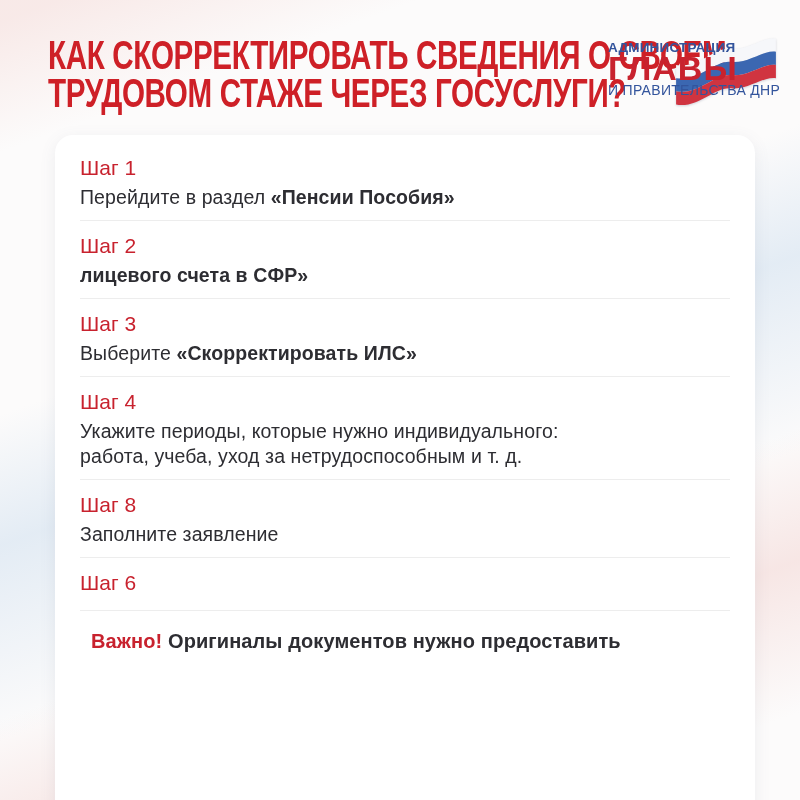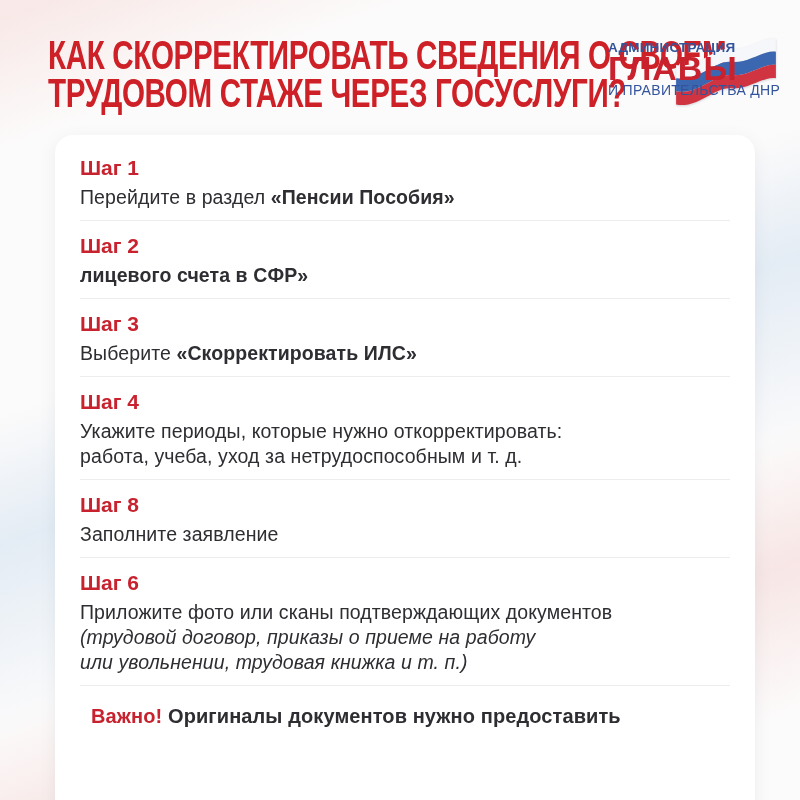--- a/index.html
+++ b/index.html
@@ -32,21 +32,21 @@
   .logo-line3 { font-size: 14px; font-weight: 400; color: var(--logo-blue, #33549C); letter-spacing: 0.3px; white-space: nowrap; }
 
   
   .card {
     position: absolute; left: 55px; top: 135px; width: 700px; height: 690px;
     background: #ffffff; border-radius: 18px;
     box-shadow: 0 4px 16px rgba(100,110,130,0.10);
     padding: 8px 25px 0 25px; box-sizing: border-box;
   }
   .step-row { padding: 14px 0 10px; border-bottom: 1px solid #EDEDED; }
-  .step-label { margin: 0 0 6px 0; font-size: 21px; line-height: 22px; font-weight: 700; color: var(--accent-red, #C8222E); }
+  .step-label { margin: 0 0 6px 0; font-size: 21px; line-height: 22px; font-weight: 400; color: var(--accent-red, #C8222E); }
   .line { font-size: 19.5px; line-height: 25px; color: #2D2D32; letter-spacing: 0.1px; }
   .seg-r  { font-weight: 400; text-align: center; }
   .seg-b  { font-weight: 700; }
   .seg-i  { font-weight: 400; font-style: italic; }
   .seg-rb { font-weight: 700; color: var(--accent-red, #C8222E); }
 
   .note-row { padding: 17px 0 0; margin-left: 11px; }
   .note-line { font-size: 20px; line-height: 26px; font-weight: 700; color: #2D2D32; }
 </style>
 </head>
@@ -89,39 +89,34 @@
   <section class="step-row">
     <h2 class="step-label">Шаг 3</h2>
     <div class="step-text">
           <div class="line"><span class="seg-r">Выберите </span><span class="seg-b">«Скорректировать ИЛС»</span></div>
         </div>
   </section>
 
   <section class="step-row">
     <h2 class="step-label">Шаг 4</h2>
     <div class="step-text">
-          <div class="line"><span class="seg-r">Укажите периоды, которые нужно откорректировать:</span></div>
+          <div class="line"><span class="seg-r">Укажите периоды, которые нужно индивидуального:</span></div>
           <div class="line"><span class="seg-r">работа, учеба, уход за нетрудоспособным и т. д.</span></div>
         </div>
   </section>
 
   <section class="step-row">
     <h2 class="step-label">Шаг 8</h2>
     <div class="step-text">
           <div class="line"><span class="seg-r">Заполните заявление</span></div>
         </div>
   </section>
 
   <section class="step-row">
     <h2 class="step-label">Шаг 6</h2>
-    <div class="step-text">
-          <div class="line"><span class="seg-r">Приложите фото или сканы подтверждающих документов</span></div>
-          <div class="line"><span class="seg-i">(трудовой договор, приказы о приеме на работу</span></div>
-          <div class="line"><span class="seg-i">или увольнении, трудовая книжка и т. п.)</span></div>
-        </div>
   </section>
 </div>
   <section class="note-row">
     <div class="note-text" id="note-text">
         <div class="line note-line"><span class="seg-rb">Важно!</span><span class="seg-b"> Оригиналы документов нужно предоставить</span></div>
       </div>
   </section>
 </main>
 
 </body></html>

